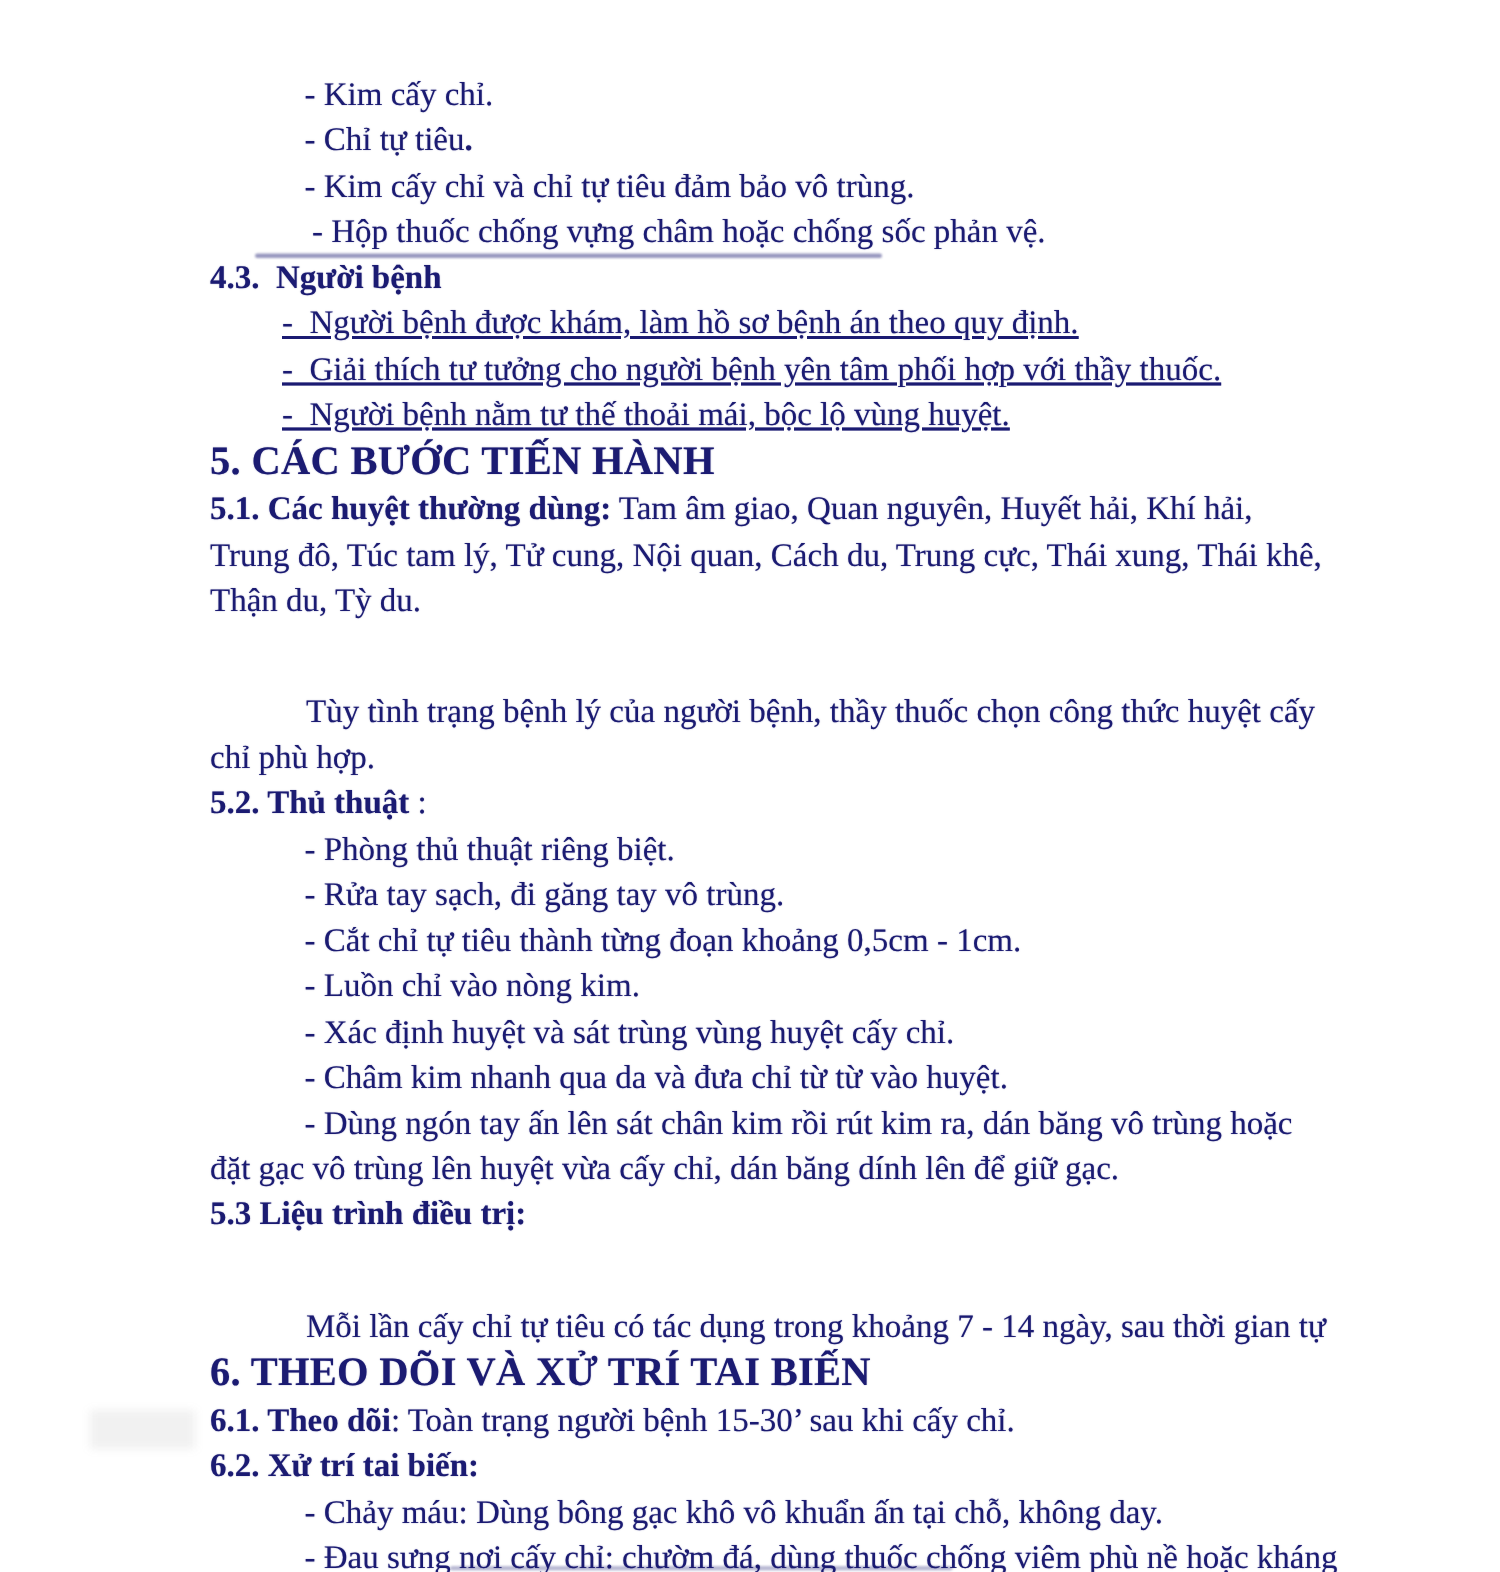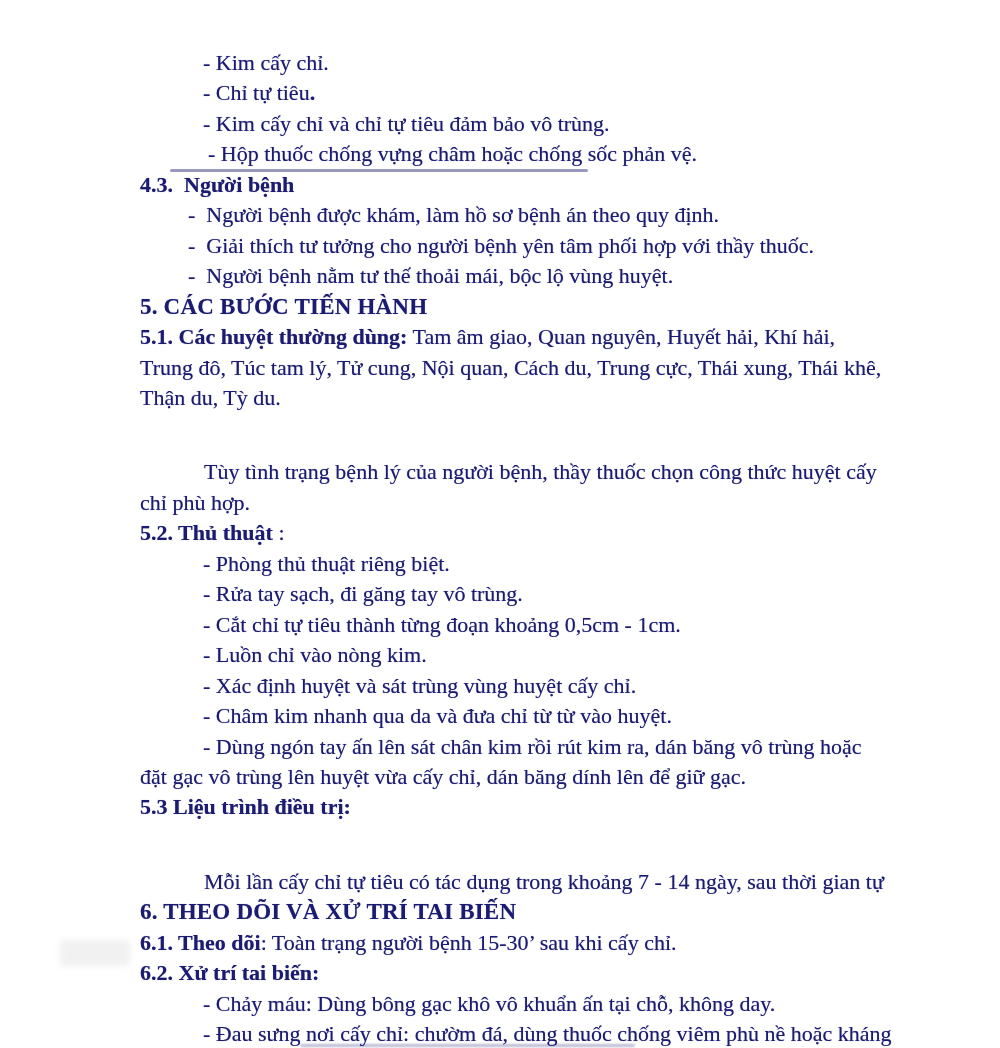--- a/index.html
+++ b/index.html
@@ -15,24 +15,24 @@
     padding: 48px 40px 0 140px;
     font-family: "Liberation Serif", "DejaVu Serif", serif;
     font-size: 22px;
     line-height: 30.45px;
     color: var(--ink);
     text-shadow: 0 0 0.8px rgba(27, 27, 114, 0.55);
   }
   .line { white-space: nowrap; }
   .li1  { padding-left: 63px; }   
   .li1x { padding-left: 68px; }   
-  .li2  { padding-left: 48px; }   
+  .li2  { padding-left: 48px; text-decoration: underline; }   
   .pind { padding-left: 64px; margin-top: 44px; }   
   .marg { padding-left: 0; }      
-  .h1 .b { font-size: 23px; letter-spacing: 0.2px; }
+  .h1 .b { font-size: 27px; letter-spacing: 0.2px; }
   .b { font-weight: bold; }
   
   .smudge {
     position: absolute;
     pointer-events: none;
   }
   .smudge-1 { left: 170px; top: 169px; width: 418px; height: 3px;
               background: rgba(27,27,114,0.45); border-radius: 2px; filter: blur(0.6px); }
   .smudge-2 { left: 300px; top: 1044px; width: 335px; height: 3px;
               background: rgba(27,27,114,0.30); border-radius: 2px; filter: blur(0.8px); }

